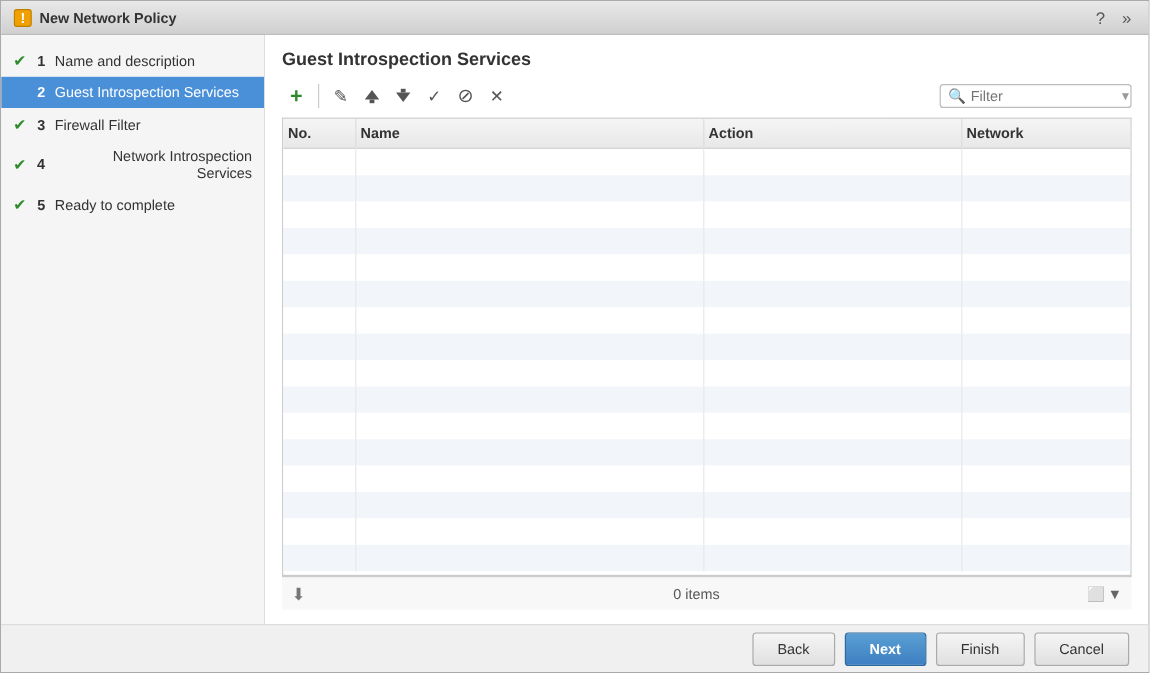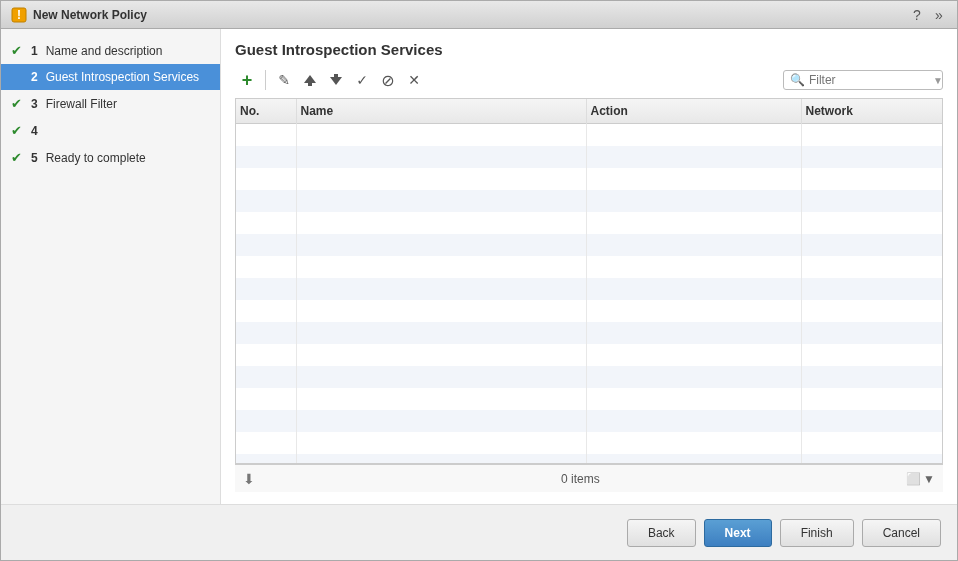--- a/index.html
+++ b/index.html
@@ -268,21 +268,21 @@
       color: #555;
     }
 
     .footer-buttons {
       border-top: 1px solid #ddd;
       background: #f0f0f0;
       padding: 10px 16px;
       display: flex;
       justify-content: flex-end;
       gap: 8px;
-      height: 56px;
+      height: 40px;
       align-items: center;
     }
 
     .btn {
       padding: 6px 20px;
       font-size: 12px;
       border: 1px solid #aaa;
       border-radius: 3px;
       cursor: pointer;
       background: linear-gradient(to bottom, #f5f5f5, #e0e0e0);
@@ -334,20 +334,21 @@
         <span class="step-label">Guest Introspection Services</span>
       </div>
       <div class="sidebar-item">
         <span class="check-icon">✔</span>
         <span class="step-num">3</span>
         <span class="step-label">Firewall Filter</span>
       </div>
       <div class="sidebar-item">
         <span class="check-icon">✔</span>
         <span class="step-num">4</span>
+        <span class="step-label">Network Introspection Services</span>
       </div>
       <div class="sidebar-item">
         <span class="check-icon">✔</span>
         <span class="step-num">5</span>
         <span class="step-label">Ready to complete</span>
       </div>
     </div>
 
     <div class="main-area">
       <div class="main-title">Guest Introspection Services</div>

